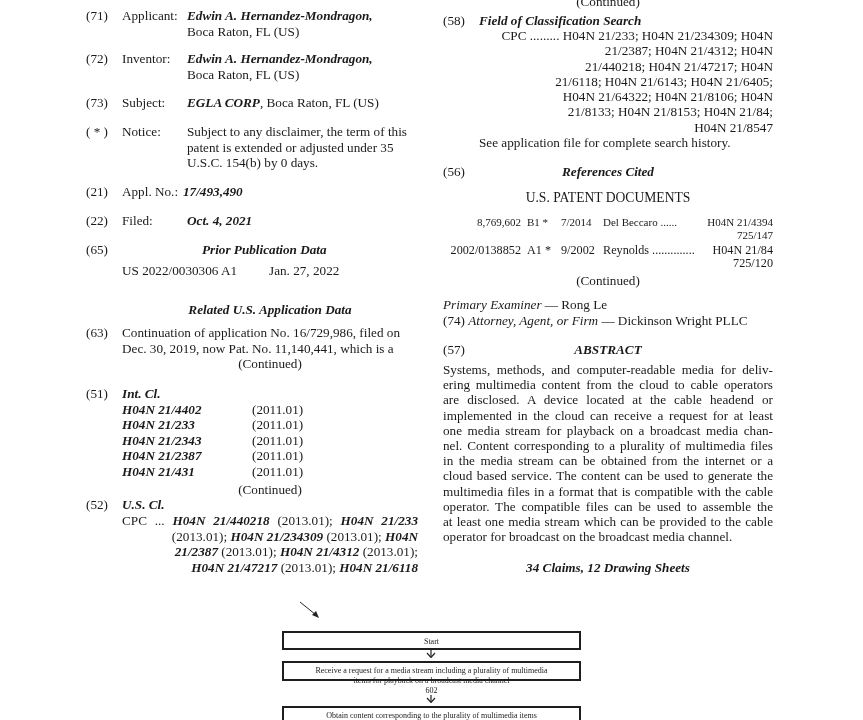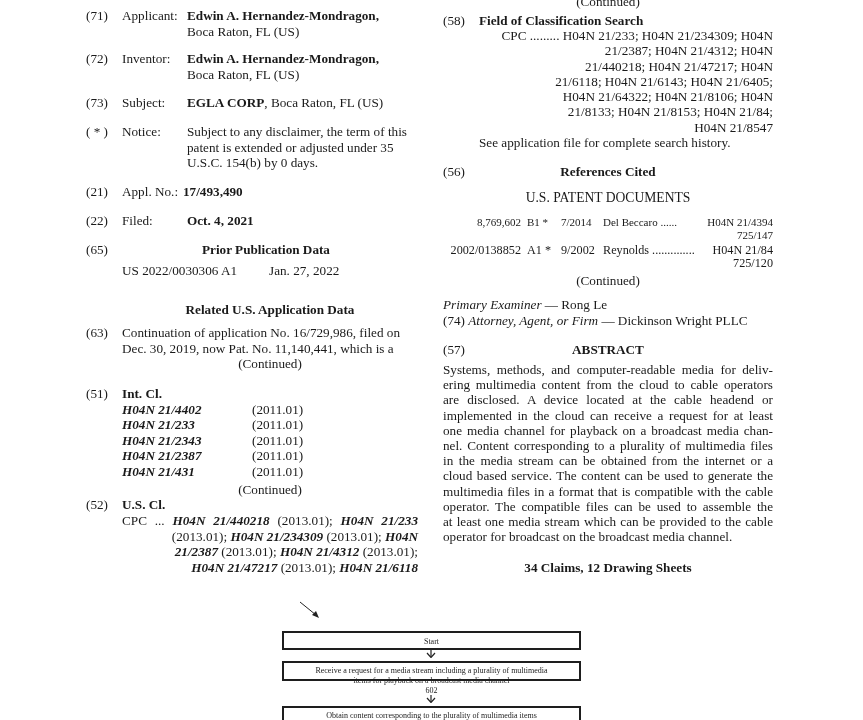--- a/index.html
+++ b/index.html
@@ -2,21 +2,21 @@
 <html><head>
 <meta charset="utf-8">
 <style>
   html, body { margin: 0; padding: 0; background: #ffffff; }
   body {
     width: 863px; height: 720px; overflow: hidden; position: relative;
     font-family: "Liberation Serif", "DejaVu Serif", serif;
     color: #1a1a1a; font-size: 13.2px; line-height: 15.6px;
   }
   .abs { position: absolute; }
-  .b { font-weight: bold; }
+  .b { font-weight: bold; font-style: italic; }
   .bi { font-weight: bold; font-style: italic; }
   .i { font-style: italic; }
   .field { position: absolute; left: 86px; width: 332px; }
   .num { position: absolute; left: 0; }
   .lbl { position: absolute; left: 36px; }
   .val { position: absolute; left: 101px; }
   .center { text-align: center; }
   .right { text-align: right; }
 
   
@@ -210,21 +210,21 @@
     <span>— Dickinson Wright PLLC</span>
   </div>
 
   <span class="abs" style="left:443px;top:342px;">(57)</span>
   <span class="abs b center" style="left:443px;top:342px;width:330px;">ABSTRACT</span>
   <div class="abs" style="left:443px;top:362px;width:330px;line-height:15.2px;" id="abstract-body">
       <div style="text-align: justify; text-align-last: justify;">Systems, methods, and computer-readable media for deliv-</div>
       <div style="text-align: justify; text-align-last: justify;">ering multimedia content from the cloud to cable operators</div>
       <div style="text-align: justify; text-align-last: justify;">are disclosed. A device located at the cable headend or</div>
       <div style="text-align: justify; text-align-last: justify;">implemented in the cloud can receive a request for at least</div>
-      <div style="text-align: justify; text-align-last: justify;">one media channel for playback on a broadcast media chan-</div>
+      <div style="text-align: justify; text-align-last: justify;">one media stream for playback on a broadcast media chan-</div>
       <div style="text-align: justify; text-align-last: justify;">nel. Content corresponding to a plurality of multimedia files</div>
       <div style="text-align: justify; text-align-last: justify;">in the media stream can be obtained from the internet or a</div>
       <div style="text-align: justify; text-align-last: justify;">cloud based service. The content can be used to generate the</div>
       <div style="text-align: justify; text-align-last: justify;">multimedia files in a format that is compatible with the cable</div>
       <div style="text-align: justify; text-align-last: justify;">operator. The compatible files can be used to assemble the</div>
       <div style="text-align: justify; text-align-last: justify;">at least one media stream which can be provided to the cable</div>
       <div>operator for broadcast on the broadcast media channel.</div>
     </div>
 
   <span class="abs b center" style="left:443px;top:560px;width:330px;">34 Claims, 12 Drawing Sheets</span>

